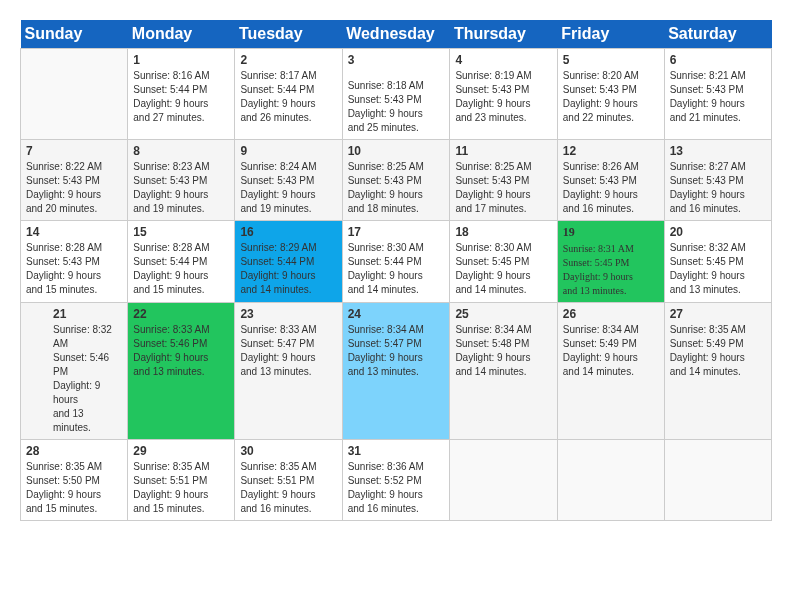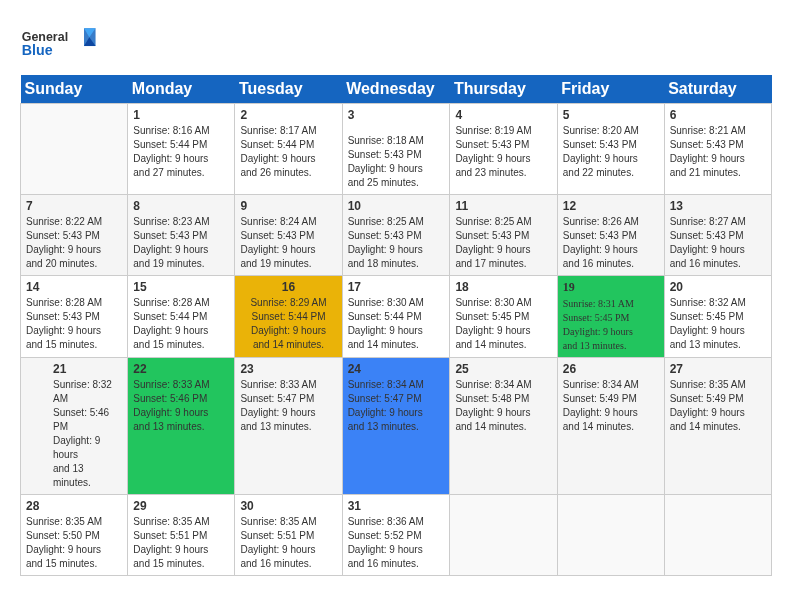--- a/index.html
+++ b/index.html
@@ -82,35 +82,20 @@
       color: #333;
     }
     .empty-cell {
       background: #f9f9f9 !important;
     }
   </style>
 </head>
 <body>
 
 <div class="page">
-  <div class="header">
-    <div class="logo">
-      <svg class="logo-svg" viewBox="0 0 90 48">
-        <text x="2" y="22" font-family="Arial" font-size="14" font-weight="bold" fill="#333">General</text>
-        <text x="2" y="38" font-family="Arial" font-size="16" font-weight="bold" fill="#1565c0">Blue</text>
-        <polygon points="72,8 85,8 85,28 72,28" fill="#1565c0" opacity="0.85"></polygon>
-        <polygon points="72,8 85,8 78,18" fill="#42a5f5"></polygon>
-        <polygon points="78,18 85,28 72,28" fill="#0d47a1"></polygon>
-      </svg>
-    </div>
-    <div class="title-area">
-      <div class="month-title"></div>
-      <div class="location-title"></div>
-    </div>
-  </div>
 
   <table class="calendar-table">
     <thead>
       <tr>
       <th>Sunday</th>
           <th>Monday</th>
           <th>Tuesday</th>
           <th>Wednesday</th>
           <th>Thursday</th>
           <th>Friday</th>
@@ -222,21 +207,21 @@
 Daylight: 9 hours
 and 15 minutes.</div>
           </td>
           <td style="background: rgb(255, 255, 255);">
             <span class="day-number">15</span>
             <div class="day-info" style="white-space: pre-line;">Sunrise: 8:28 AM
 Sunset: 5:44 PM
 Daylight: 9 hours
 and 15 minutes.</div>
           </td>
-          <td style="background: #eab308; text-align: center;">
+          <td style="background: #0ea5e9;">
             <span class="day-number">16</span>
             <div class="day-info" style="white-space: pre-line;">Sunrise: 8:29 AM
 Sunset: 5:44 PM
 Daylight: 9 hours
 and 14 minutes.</div>
           </td>
           <td style="background: rgb(255, 255, 255);">
             <span class="day-number">17</span>
             <div class="day-info" style="white-space: pre-line;">Sunrise: 8:30 AM
 Sunset: 5:44 PM
@@ -280,21 +265,21 @@
 Daylight: 9 hours
 and 13 minutes.</div>
           </td>
           <td style="background: rgb(245, 245, 245);">
             <span class="day-number">23</span>
             <div class="day-info" style="white-space: pre-line;">Sunrise: 8:33 AM
 Sunset: 5:47 PM
 Daylight: 9 hours
 and 13 minutes.</div>
           </td>
-          <td style="background: #3b82f6;">
+          <td style="background: #7dd3fc;">
             <span class="day-number">24</span>
             <div class="day-info" style="white-space: pre-line;">Sunrise: 8:34 AM
 Sunset: 5:47 PM
 Daylight: 9 hours
 and 13 minutes.</div>
           </td>
           <td style="background: rgb(245, 245, 245);">
             <span class="day-number">25</span>
             <div class="day-info" style="white-space: pre-line;">Sunrise: 8:34 AM
 Sunset: 5:48 PM

